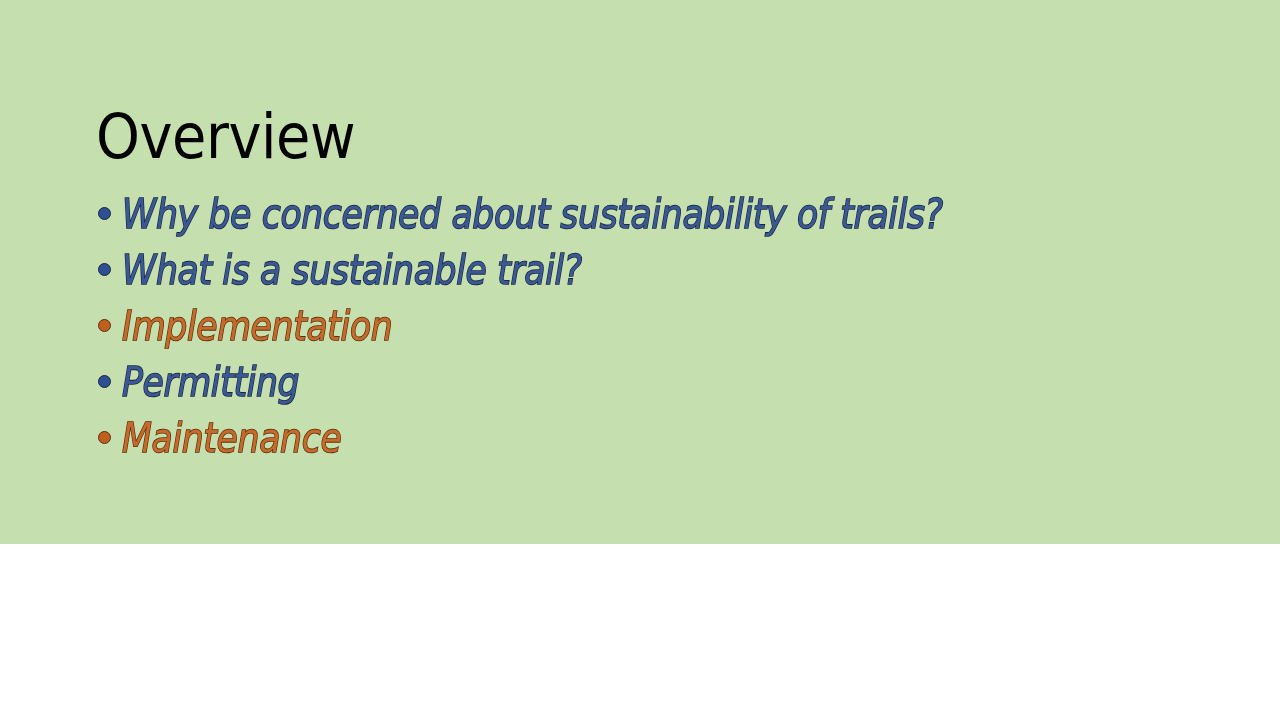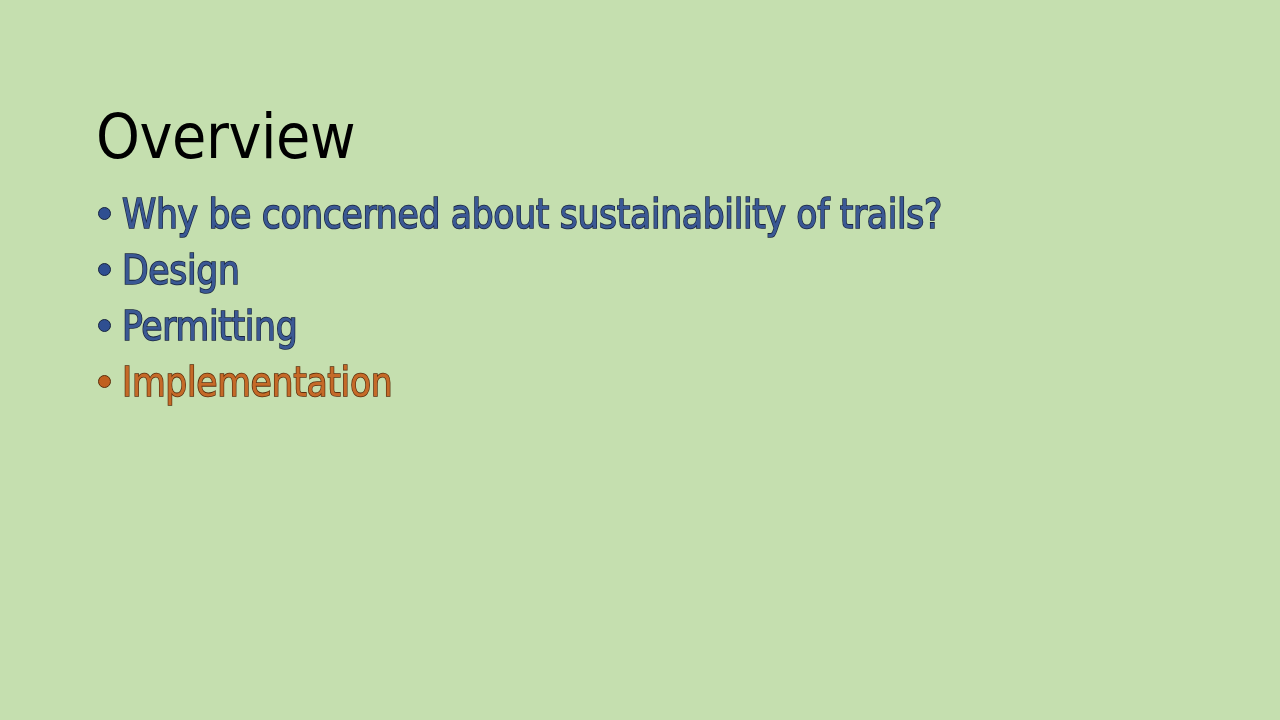--- a/index.html
+++ b/index.html
@@ -10,21 +10,21 @@
   body {
     width: 1280px;
     height: 720px;
     overflow: hidden;
     font-family: "Liberation Sans", sans-serif;
   }
 
   #slide {
     position: relative;
     width: 1280px;
-    height: 720px;
+    height: 544px;
     background: #c5dfaf;
     box-sizing: border-box;
   }
 
   
   #slide-title {
     position: absolute;
     left: 96px;
     top: 62px;
     font-family: "DejaVu Sans", "Liberation Sans", sans-serif;
@@ -40,20 +40,21 @@
 
   
   #bullet-list {
     position: absolute;
     left: 96px;
     top: 186px;
     width: 1120px;
     margin: 0;
     padding: 0;
     list-style: none;
+    font-style: italic;
   }
 
   .bullet-row {
     display: flex;
     align-items: baseline;
     height: 56px;
     white-space: nowrap;
   }
 
   .bullet-marker {
@@ -119,29 +120,35 @@
       <li class="bullet-row tone-blue">
         <span class="bullet-marker">
           <span class="dot" style="background: rgb(47, 79, 145); border-color: rgb(24, 36, 63);"></span>
         </span>
         <span class="bullet-text" style="color: rgb(58, 88, 148); -webkit-text-stroke: 1.6px rgb(24, 36, 63);">Why be concerned about sustainability of trails?</span>
       </li>
       <li class="bullet-row tone-blue">
         <span class="bullet-marker">
           <span class="dot" style="background: rgb(47, 79, 145); border-color: rgb(24, 36, 63);"></span>
         </span>
-        <span class="bullet-text" style="color: rgb(58, 88, 148); -webkit-text-stroke: 1.6px rgb(24, 36, 63);">Design</span>
+        <span class="bullet-text" style="color: rgb(58, 88, 148); -webkit-text-stroke: 1.6px rgb(24, 36, 63);">What is a sustainable trail?</span>
+      </li>
+      <li class="bullet-row tone-orange">
+        <span class="bullet-marker">
+          <span class="dot" style="background: rgb(192, 96, 31); border-color: rgb(91, 46, 12);"></span>
+        </span>
+        <span class="bullet-text" style="color: rgb(197, 106, 40); -webkit-text-stroke: 1.6px rgb(91, 46, 12);">Implementation</span>
       </li>
       <li class="bullet-row tone-blue">
         <span class="bullet-marker">
           <span class="dot" style="background: rgb(47, 79, 145); border-color: rgb(24, 36, 63);"></span>
         </span>
         <span class="bullet-text" style="color: rgb(58, 88, 148); -webkit-text-stroke: 1.6px rgb(24, 36, 63);">Permitting</span>
       </li>
       <li class="bullet-row tone-orange">
         <span class="bullet-marker">
           <span class="dot" style="background: rgb(192, 96, 31); border-color: rgb(91, 46, 12);"></span>
         </span>
-        <span class="bullet-text" style="color: rgb(197, 106, 40); -webkit-text-stroke: 1.6px rgb(91, 46, 12);">Implementation</span>
+        <span class="bullet-text" style="color: rgb(197, 106, 40); -webkit-text-stroke: 1.6px rgb(91, 46, 12);">Maintenance</span>
       </li>
     </ul>
 
 </div>
 
 </body></html>

